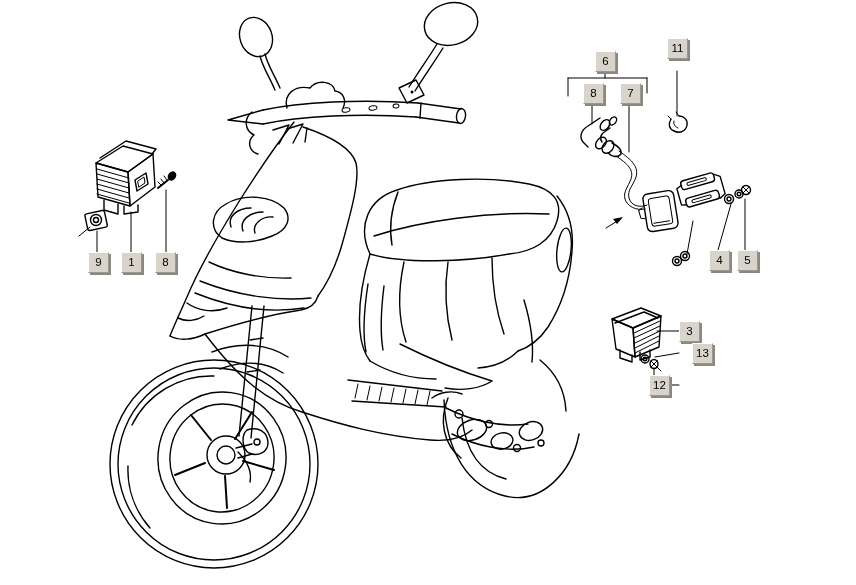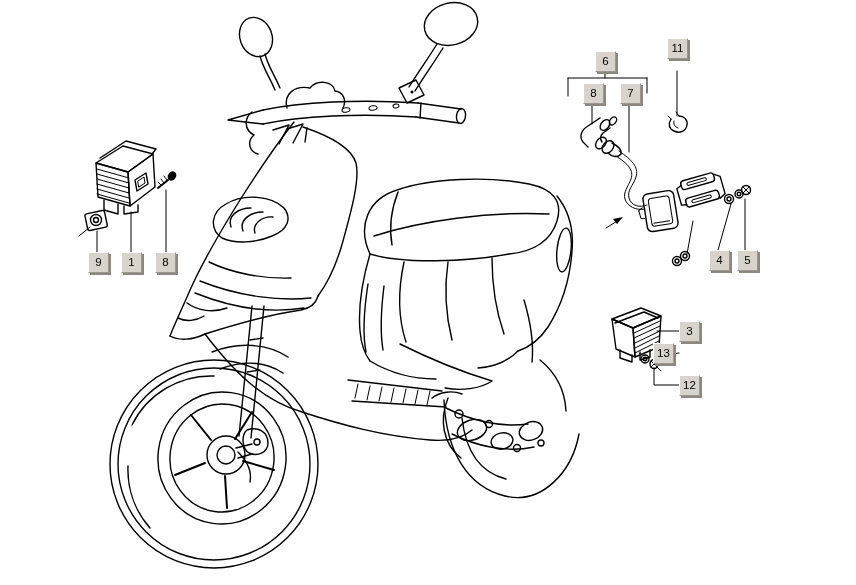--- a/index.html
+++ b/index.html
@@ -307,16 +307,16 @@
   <div class="callout" style="left:88px;top:252px">9</div>
   <div class="callout" style="left:121px;top:252px">1</div>
   <div class="callout" style="left:155px;top:252px">8</div>
   <div class="callout" style="left:595px;top:51px">6</div>
   <div class="callout" style="left:583px;top:83px">8</div>
   <div class="callout" style="left:620px;top:83px">7</div>
   <div class="callout" style="left:667px;top:38px">11</div>
   <div class="callout" style="left:709px;top:250px">4</div>
   <div class="callout" style="left:737px;top:250px">5</div>
   <div class="callout" style="left:679px;top:321px">3</div>
-  <div class="callout" style="left:653px;top:343px">13</div>
-  <div class="callout" style="left:679px;top:375px">12</div>
+  <div class="callout" style="left:692px;top:343px">13</div>
+  <div class="callout" style="left:649px;top:375px">12</div>
 
 </div>
 
 </body></html>

